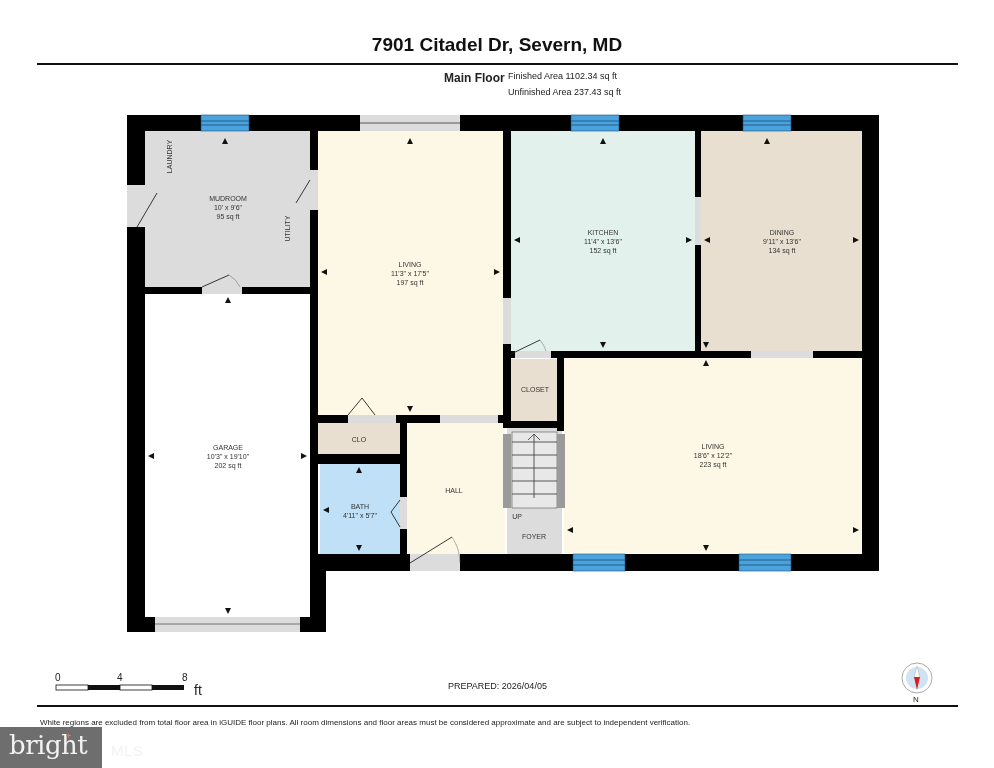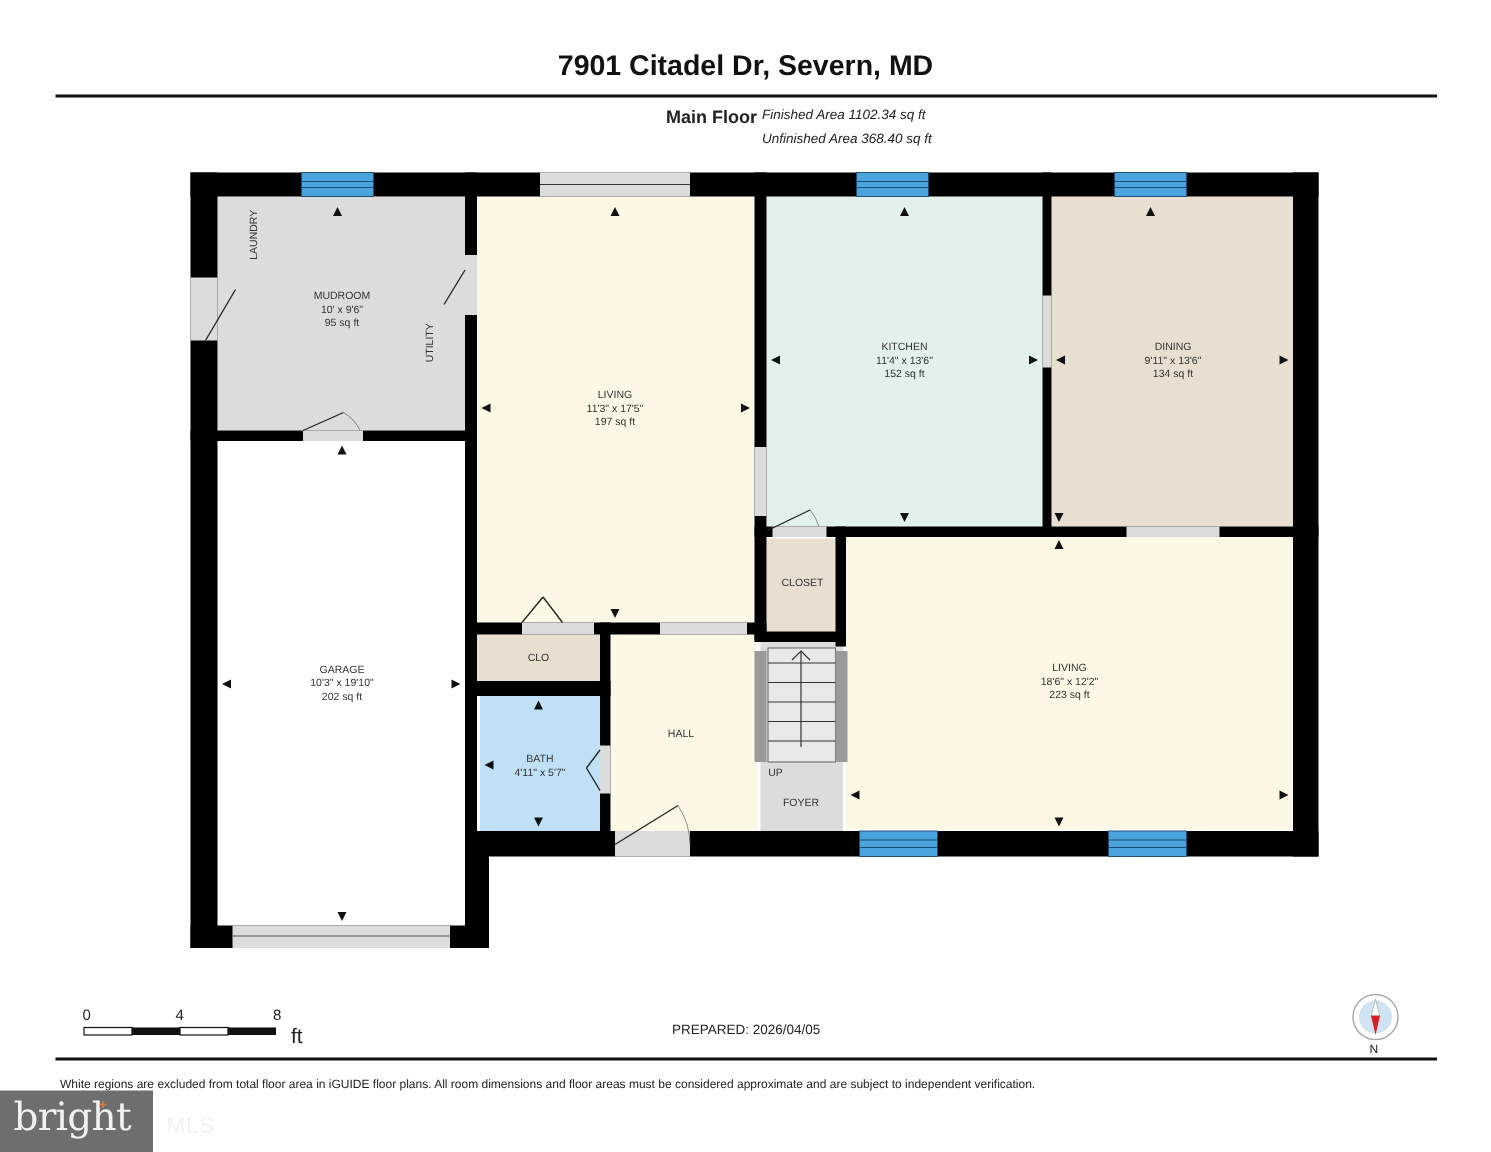--- a/index.html
+++ b/index.html
@@ -1,20 +1,20 @@
 <!DOCTYPE html>
 <html><head>
 <meta charset="utf-8">
 <style>
   html, body { margin: 0; padding: 0; }
   body { width: 994px; height: 768px; background: #ffffff; position: relative; overflow: hidden; font-family: "Liberation Sans", sans-serif; color: #222; }
   .title { position: absolute; left: 0; width: 994px; top: 34px; text-align: center; font-size: 19px; font-weight: bold; color: #111; }
   .hr-top { position: absolute; left: 37px; top: 63px; width: 921px; height: 2px; background: #111; }
   .floor-label { position: absolute; left: 444px; top: 71px; font-size: 12px; font-weight: bold; }
-  .area-line { position: absolute; left: 508px; font-size: 9px; font-style: italic; }
+  .area-line { position: absolute; left: 508px; font-size: 9px; }
   .plan { position: absolute; left: 0; top: 0; }
   .room-label { position: absolute; font-size: 7px; text-align: center; line-height: 9px; color: #333; transform: translate(-50%, -50%); white-space: nowrap; }
   .vert-label { position: absolute; font-size: 7px; color: #333; transform: rotate(-90deg); transform-origin: center; white-space: nowrap; }
   .scale { position: absolute; left: 55px; top: 672px; }
   .scale-nums span { position: absolute; font-size: 10px; top: 0; }
   .prepared { position: absolute; left: 448px; top: 681px; font-size: 9px; }
   .compass { position: absolute; left: 900px; top: 661px; width: 34px; height: 44px; }
   .hr-bot { position: absolute; left: 37px; top: 705px; width: 921px; height: 2px; background: #111; }
   .disclaimer { position: absolute; left: 40px; top: 718px; font-size: 8px; color: #222; }
   .logo { position: absolute; left: 0; top: 727px; width: 102px; height: 41px; background: #6e6e6e; color: #f2f2f2; }
@@ -22,21 +22,21 @@
   .logo .m { position: absolute; left: 84px; top: 15px; font-size: 15px; letter-spacing: 0.5px; padding-left: 27px; }
   .logo .plus { position: absolute; left: 66px; top: 4px; color: #e07a3a; font-size: 9px; font-weight: bold; }
 </style>
 </head>
 <body>
 
 <div class="title">7901 Citadel Dr, Severn, MD</div>
 <div class="hr-top"></div>
 <div class="floor-label">Main Floor</div>
 <div class="area-line" style="top:71px">Finished Area 1102.34 sq ft</div>
-<div class="area-line" style="top:87px">Unfinished Area 368.40 sq ft</div>
+<div class="area-line" style="top:87px">Unfinished Area 237.43 sq ft</div>
 
 <svg class="plan" width="994" height="768" viewBox="0 0 994 768">
 
   <rect x="145" y="131" width="165" height="156" fill="#dcdcdc"></rect>
   <rect x="318" y="131" width="185" height="284" fill="#fdf8e5"></rect>
   <rect x="511" y="131" width="184" height="220" fill="#e3f1ec"></rect>
   <rect x="701" y="131" width="161" height="220" fill="#e9dfd0"></rect>
   <rect x="145" y="294" width="165" height="323" fill="#ffffff"></rect>
   <rect x="564" y="357" width="298" height="196" fill="#fdf8e5"></rect>
   <rect x="318" y="423" width="82" height="31" fill="#e9dfd0"></rect>

